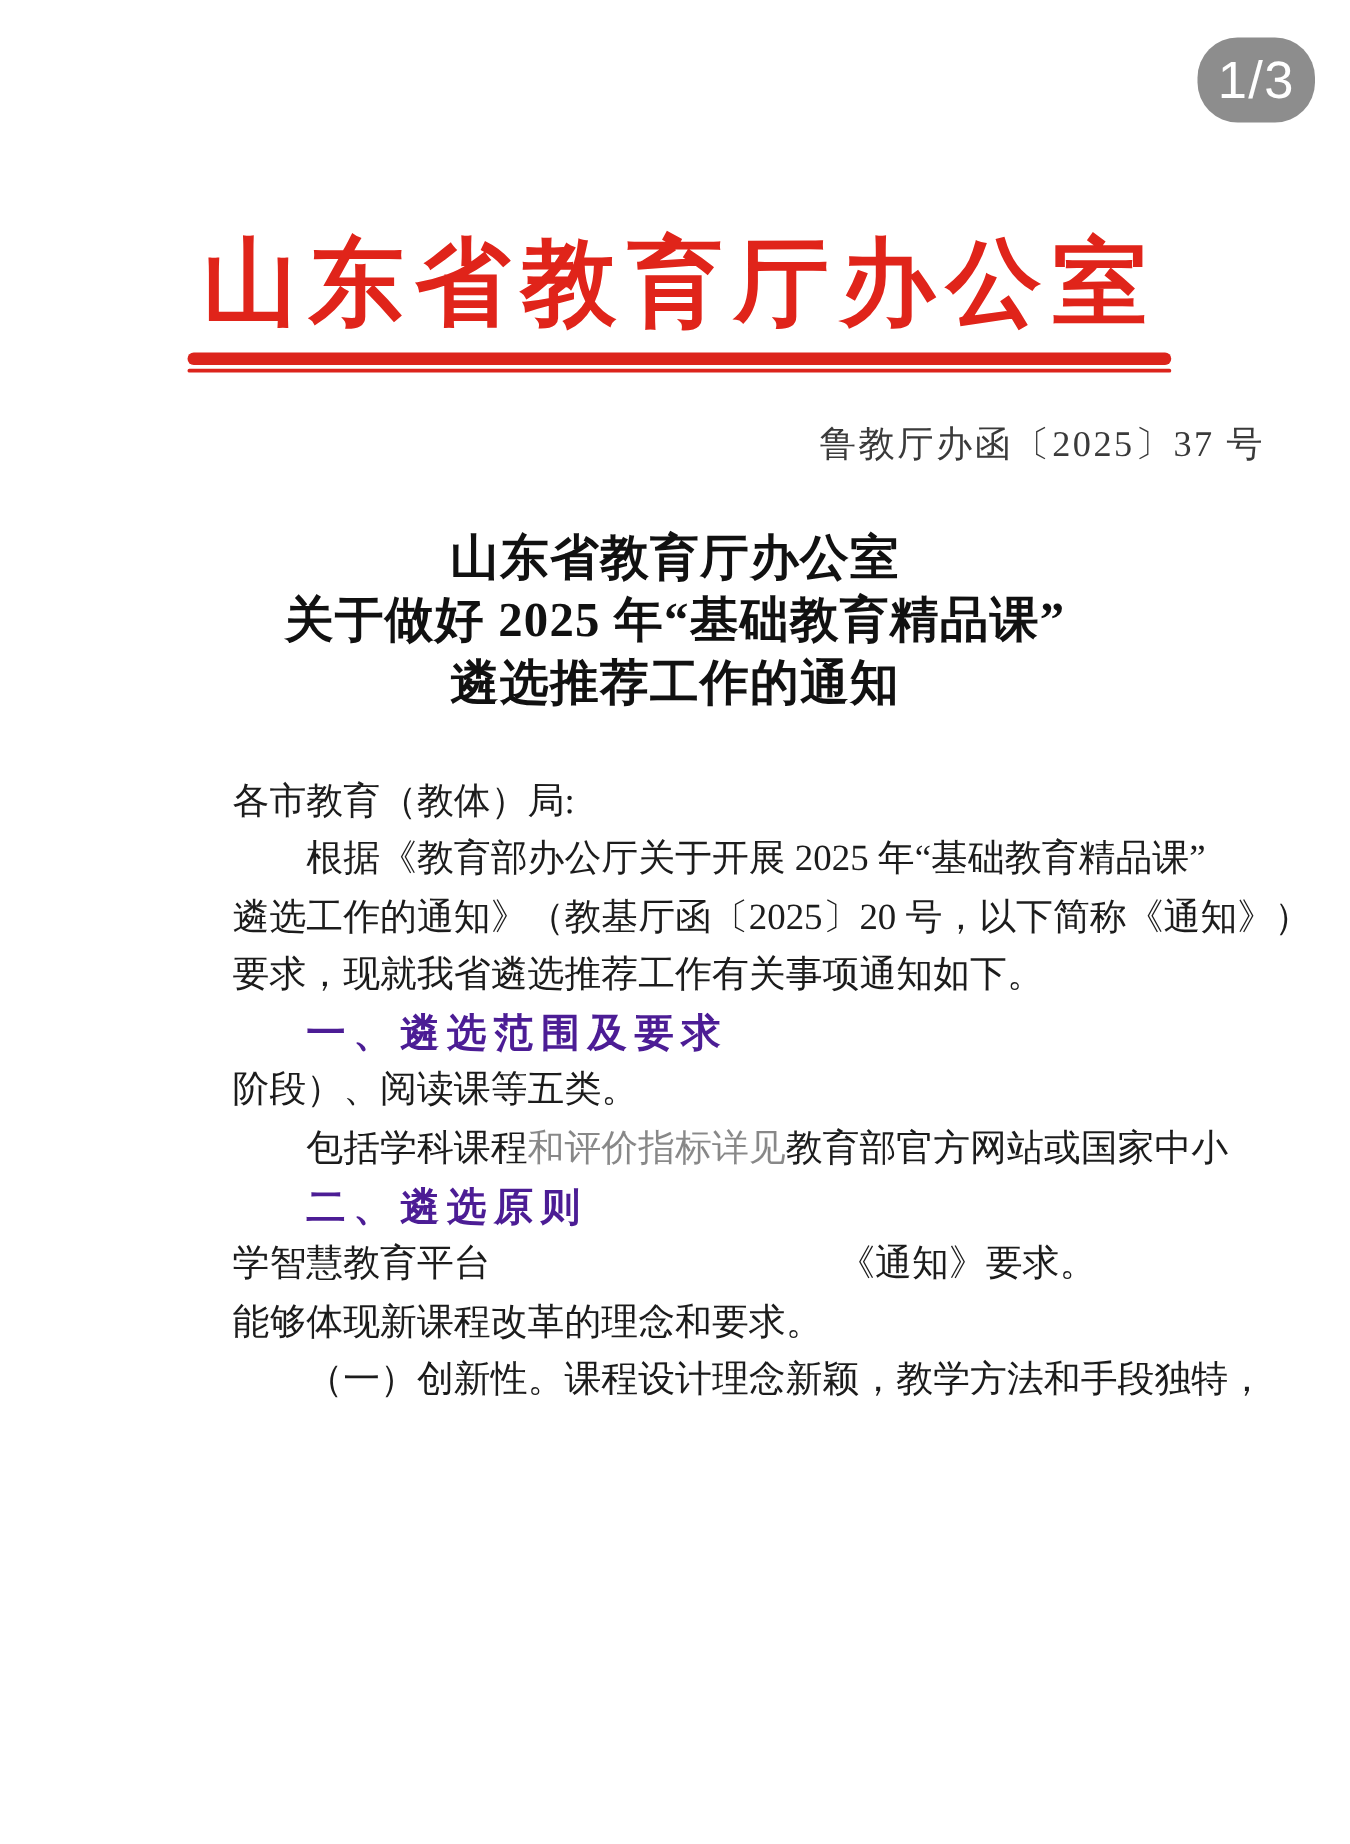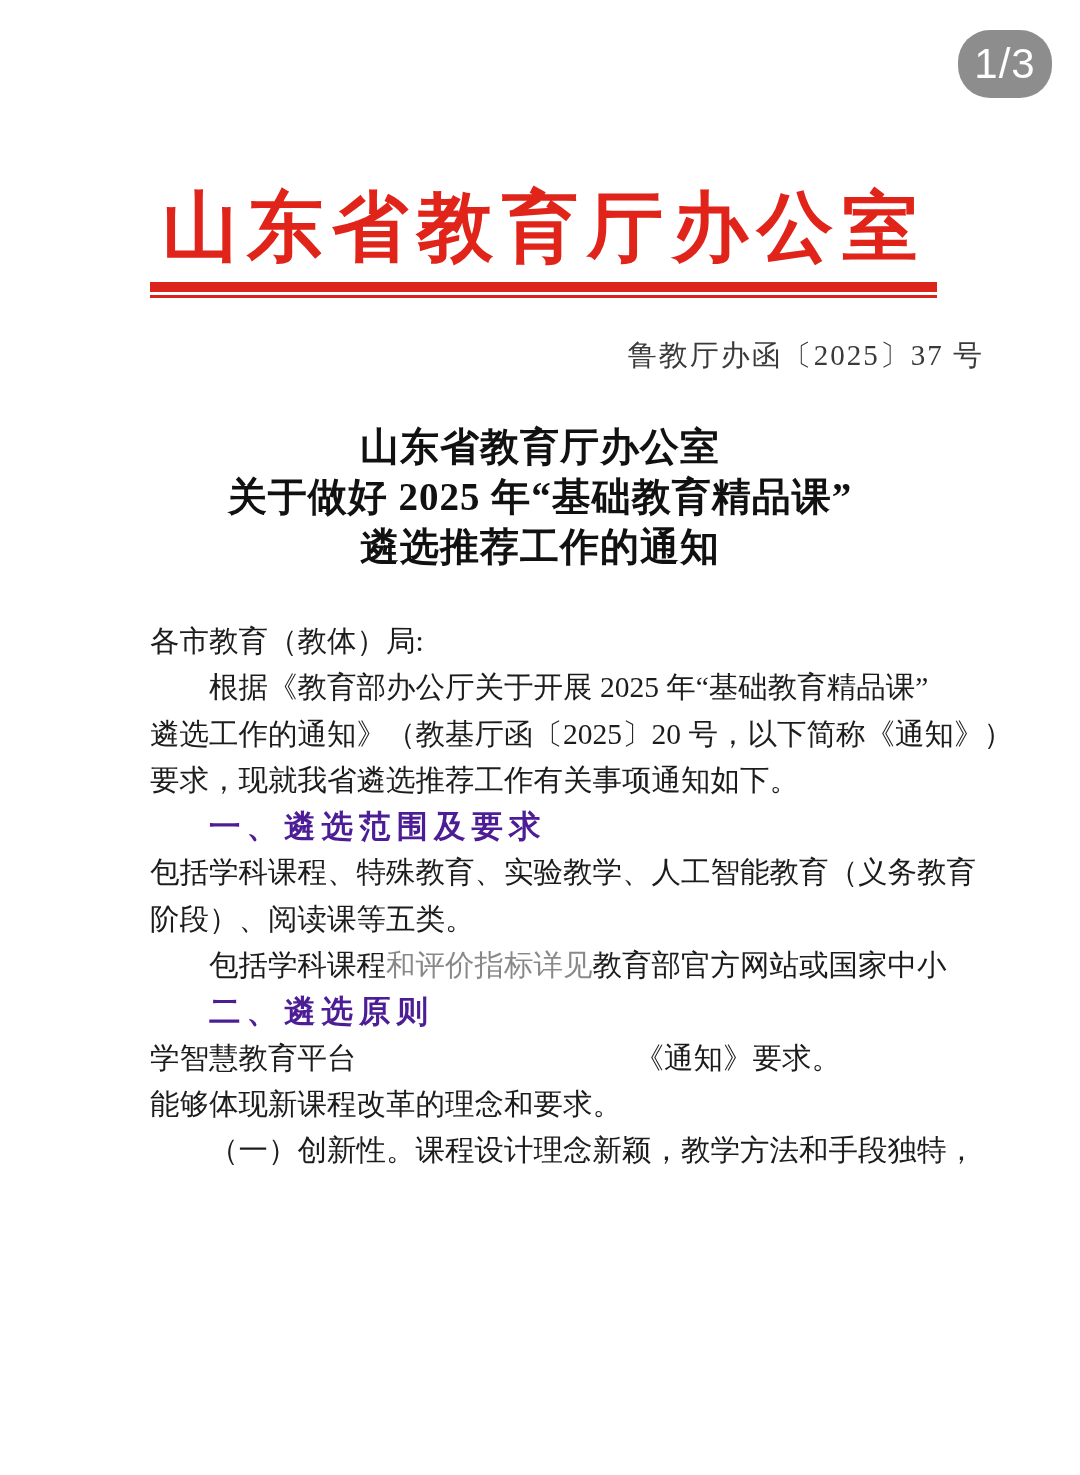--- a/index.html
+++ b/index.html
@@ -1,15 +1,15 @@
 <!DOCTYPE html>
 <html><head>
 <meta charset="utf-8">
 <style>
-  * { margin:0; padding:0; box-sizing:border-box; }
+  * { margin:0; padding:0; box-sizing:border-box;border-radius:24px; }
   html,body { width:1080px; background:#ffffff; }
   .page {
     position:relative;
     width:1080px; height:1475px;
     background:#ffffff;
     overflow:hidden;
     font-family:"Liberation Serif", serif;
     color:#1e1e1e;
   }
 
@@ -42,21 +42,21 @@
 
   
   .red-rule { margin:10px 143px 0 150px; }
   .red-rule .thick { height:10px; background:#dc241c; }
   .red-rule .thin  { height:3px;  background:#dc241c; margin-top:3px; }
 
   
   .doc-number {
     margin-top:38px;
     text-align:right;
-    padding-right:96px;
+    padding-right:68px;
     font-size:29px;
     color:#3a3a3a;
     letter-spacing:2px;
     white-space:nowrap;
     font-family:Liberation Serif, serif;
   }
 
   
   .doc-title {
     margin-top:46px;
@@ -71,20 +71,21 @@
   
   .body-text {
     margin:46px 143px 0 150px;
     font-size:29.5px;
     color:#1c1c1c;
   }
   .body-text .line {
     line-height:46.3px;
     height:46.3px;
     white-space:nowrap;
+    margin-left:36px;
   }
   .line.indent { text-indent:59px; }
   .line.heading {
     font-family:"Liberation Sans", sans-serif;
     font-weight:bold;
     font-size:31.5px;
     letter-spacing:6px;
     color:#4c1d95;
   }
   .seg.faded { opacity:0.52; }
@@ -111,21 +112,20 @@
     <div>关于做好 2025 年“基础教育精品课”</div>
     <div>遴选推荐工作的通知</div>
   </div>
 
   <div class="body-text">
       <div class="line"><span class="seg">各市教育（教体）局:</span></div>
       <div class="line indent"><span class="seg">根据《教育部办公厅关于开展 2025 年“基础教育精品课”</span></div>
       <div class="line"><span class="seg">遴选工作的通知》（教基厅函〔2025〕20 号，以下简称《通知》）</span></div>
       <div class="line"><span class="seg">要求，现就我省遴选推荐工作有关事项通知如下。</span></div>
       <div class="line indent heading"><span class="seg">一、遴选范围及要求</span></div>
-      <div class="line"><span class="seg">包括学科课程、特殊教育、实验教学、人工智能教育（义务教育</span></div>
       <div class="line"><span class="seg">阶段）、阅读课等五类。</span></div>
       <div class="line indent"><span class="seg">包括学科课程</span><span class="seg faded">和评价指标详见</span><span class="seg">教育部官方网站或国家中小</span></div>
       <div class="line indent heading"><span class="seg">二、遴选原则</span></div>
       <div class="line"><span class="seg">学智慧教育平台</span><span class="seg gap"></span><span class="seg">《通知》要求。</span></div>
       <div class="line"><span class="seg">能够体现新课程改革的理念和要求。</span></div>
       <div class="line indent"><span class="seg">（一）创新性。课程设计理念新颖，教学方法和手段独特，</span></div>
     </div>
 
 </div>
 

